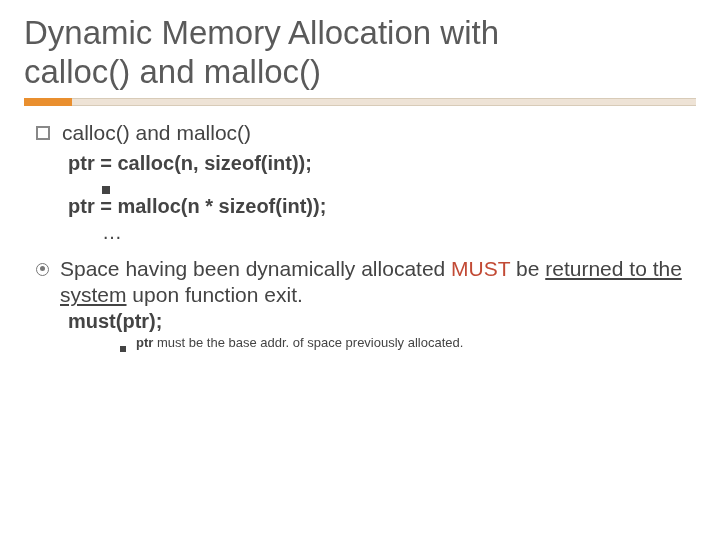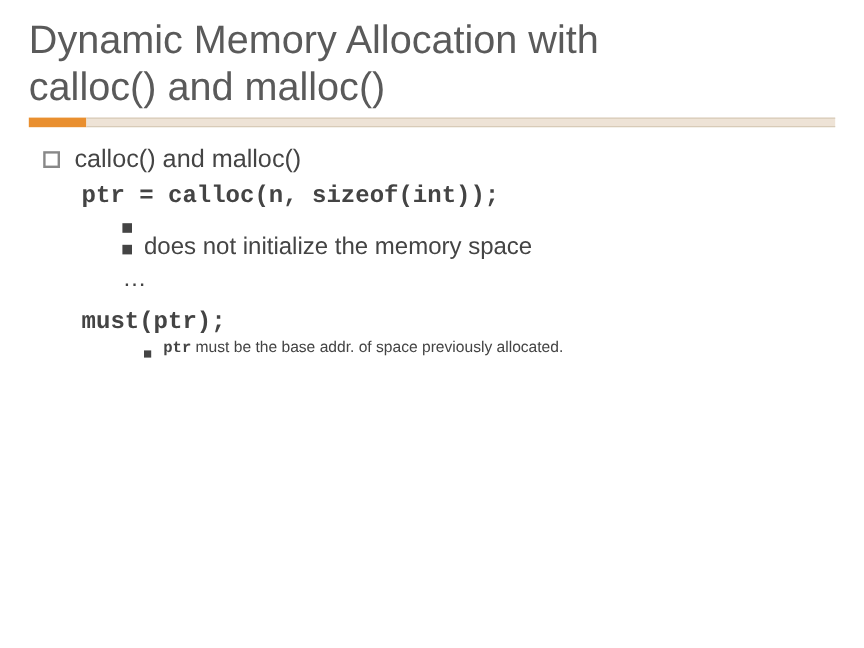--- a/index.html
+++ b/index.html
@@ -77,21 +77,21 @@
     position: absolute;
     width: 5px; height: 5px;
     background: #777;
     border-radius: 50%;
     top: 2.5px; left: 2.5px;
   }
   .lvl1 { margin-left: 8px; }
   .lvl2 { margin-left: 40px; font-size: 20px; }
   .lvl3 { margin-left: 74px; font-size: 20px; }
   .lvl4 { margin-left: 92px; font-size: 13px; }
-  .bold { font-weight: bold; font-family: Liberation Mono, monospace; }
+  .bold { font-weight: bold; }
   .must { color: #c24a35; }
   .underline { text-decoration: underline; }
   .sp { height: 4px; }
 </style>
 </head>
 <body>
 
 <div class="title">
   <span>Dynamic Memory Allocation with</span><br>
   <span>calloc() and malloc()</span>
@@ -109,30 +109,33 @@
     <div>calloc() and malloc()</div>
   </div>
   <div class="sp"></div>
 
   <div class="lvl2 bold">ptr = calloc(n, sizeof(int));</div>
 
   <div class="row lvl3">
     <div class="bullet-square-sm"></div>
   </div>
 
+  <div class="lvl2 bold">ptr = malloc(n * sizeof(int));</div>
 
-  <div class="row lvl3">
-    <div class="bullet-square-sm"></div>
-    <div>does not initialize the memory space</div>
-  </div>
 
   <div class="lvl3">…</div>
 
   <div style="height:10px"></div>
 
+  <div class="row lvl1">
+    <div class="bullet-target"></div>
+    <div>
+      <span>Space having been dynamically allocated </span><span class="must">MUST</span><span> be </span><span class="underline">returned to the system</span><span> upon function exit.</span>
+    </div>
+  </div>
 
   <div class="lvl2 bold">must(ptr);</div>
 
   <div class="row lvl4">
     <div class="bullet-square-xs"></div>
     <div>
       <span class="bold">ptr</span><span> must be the base addr. of space previously allocated.</span>
     </div>
   </div>
 

